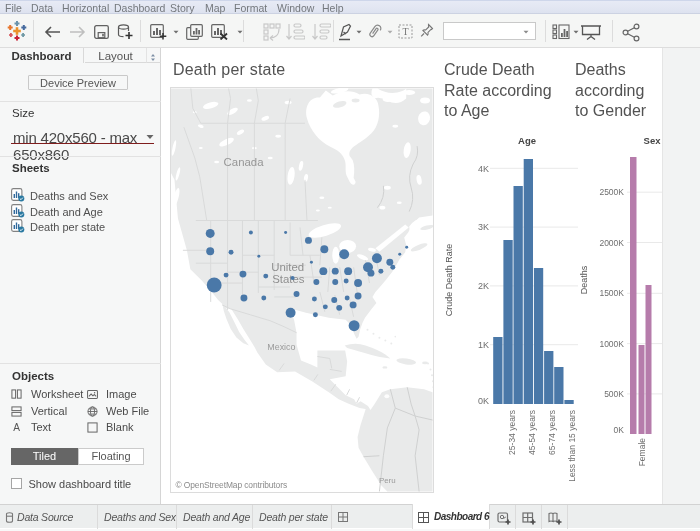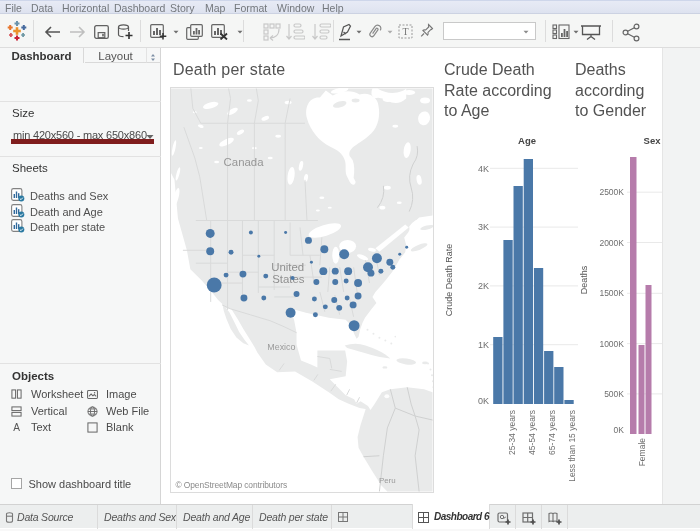--- a/index.html
+++ b/index.html
@@ -181,29 +181,30 @@
  </svg>
 </div>
 
 <div id="leftpanel">
  <div style="position:absolute;left:0;top:0;width:84px;height:15px;border-right:1px solid #d9d9d9;text-align:center;font-size:11.5px;font-weight:bold;color:#333;padding-top:2px">Dashboard</div>
  <div style="position:absolute;left:85px;top:0;width:61px;height:15px;border-bottom:1px solid #d9d9d9;text-align:center;font-size:11.5px;color:#555;padding-top:2px">Layout</div>
  <div style="position:absolute;left:146px;top:0;width:15px;height:15px;border-bottom:1px solid #d9d9d9;border-left:1px solid #e3e3e3;"></div>
  <svg style="position:absolute;left:150px;top:6px" width="6" height="7" viewBox="0 0 6 7">
   <path d="M3 0 L5 2.6 H1 Z M3 7 L5 4.4 H1 Z" fill="#7d8fa5"></path>
  </svg>
+ <div style="position:absolute;left:28px;top:27px;width:100px;height:15px;border:1px solid #c9c9c9;border-radius:1px;text-align:center;font-size:11px;color:#555;line-height:14px;">Device Preview</div>
  <div style="position:absolute;left:0;top:53px;width:161px;height:1px;background:#e2e2e2"></div>
  <div style="position:absolute;left:12px;top:59px;font-size:11.5px;font-weight:normal;color:#333">Size</div>
- <div style="position:absolute;left:11px;top:81px;width:143px;border-bottom:5px solid #7f1d1d;height:15px;font-size:11px;letter-spacing:-0.2px;color:#4a4a4a;padding-left:2px">min 420x560 - max 650x860
+ <div style="position:absolute;left:11px;top:81px;width:143px;border-bottom:1px solid #7f1d1d;height:15px;font-size:15px;letter-spacing:-0.2px;color:#4a4a4a;padding-left:2px">min 420x560 - max 650x860
    <svg style="position:absolute;right:0px;top:5px" width="8" height="6" viewBox="0 0 8 6">
         <path d="M0.5 1 L4 5 L7.5 1 Z" fill="#666"></path>
       </svg>
  </div>
  <div style="position:absolute;left:0;top:108px;width:161px;height:1px;background:#e2e2e2"></div>
- <div style="position:absolute;left:12px;top:114px;font-size:11.5px;font-weight:normal;color:#333">Sheets</div>
+ <div style="position:absolute;left:12px;top:114px;font-size:11.5px;font-weight:bold;color:#333">Sheets</div>
 
  <svg style="position:absolute;left:11px;top:140.0px" width="15" height="14" viewBox="0 0 15 14">
   <rect x="0.6" y="0.6" width="10.3" height="11.8" rx="1.8" stroke="#828282" fill="#fff" stroke-width="1.1"></rect>
   <rect x="2.6" y="6" width="1.4" height="4" fill="#31699c"></rect>
       <rect x="4.8" y="3.5" width="1.4" height="6.5" fill="#31699c"></rect>
       <rect x="7" y="5.2" width="1.4" height="4.8" fill="#31699c"></rect>
   <circle cx="10.3" cy="10.6" r="3" fill="#2a79a1"></circle>
   <path d="M8.9 10.6 L10 11.7 L11.9 9.6" stroke="#fff" stroke-width="0.9" fill="none"></path>
  </svg>
  <div style="position:absolute;left:30px;top:142.0px;font-size:11px;color:#4f4f4f">Deaths and Sex</div>
@@ -259,20 +260,24 @@
     </svg>
  <div style="position:absolute;left:106px;top:356.5px;font-size:11px;color:#4a4a4a">Web File</div>
  <svg style="position:absolute;left:11px;top:374.0px" width="11" height="11" viewBox="0 0 12 12">
       <text x="6" y="10" font-size="11" fill="#555" text-anchor="middle" font-family="Liberation Sans">A</text>
     </svg>
  <div style="position:absolute;left:31px;top:373.0px;font-size:11px;color:#4a4a4a">Text</div>
  <svg style="position:absolute;left:87px;top:374.0px" width="11" height="11" viewBox="0 0 12 12">
       <rect x="1" y="1" width="10" height="10" stroke="#666" fill="none" stroke-width="1.1"></rect>
     </svg>
  <div style="position:absolute;left:106px;top:373.0px;font-size:11px;color:#4a4a4a">Blank</div>
+ <div style="position:absolute;left:11px;top:400px;width:133px;height:17px;font-size:11px;">
+   <div style="position:absolute;left:0;top:0;width:67px;height:17px;background:#666;color:#fff;text-align:center;line-height:17px;">Tiled</div>
+   <div style="position:absolute;left:67px;top:0;width:66px;height:17px;background:#fff;border:1px solid #cbcbcb;color:#555;text-align:center;line-height:15px;">Floating</div>
+ </div>
  <div style="position:absolute;left:11px;top:430px;width:11px;height:11px;background:#fff;border:1px solid #a5a5a5;"></div>
  <div style="position:absolute;left:28.5px;top:430px;font-size:11px;color:#4a4a4a;">Show dashboard title</div>
 </div>
 
 <div id="canvas">
  <div class="vtitle" style="left:11px;top:12px;letter-spacing:0.2px">Death per state</div>
  <div class="vtitle" style="left:282px;top:12px;">Crude Death<br>Rate according<br>to Age</div>
  <div class="vtitle" style="left:413px;top:12px;">Deaths<br>according<br>to Gender</div>
 
  <svg style="position:absolute;left:8px;top:39px;border:1px solid #dcdcdc" width="264" height="406" viewBox="0 0 264 406">

